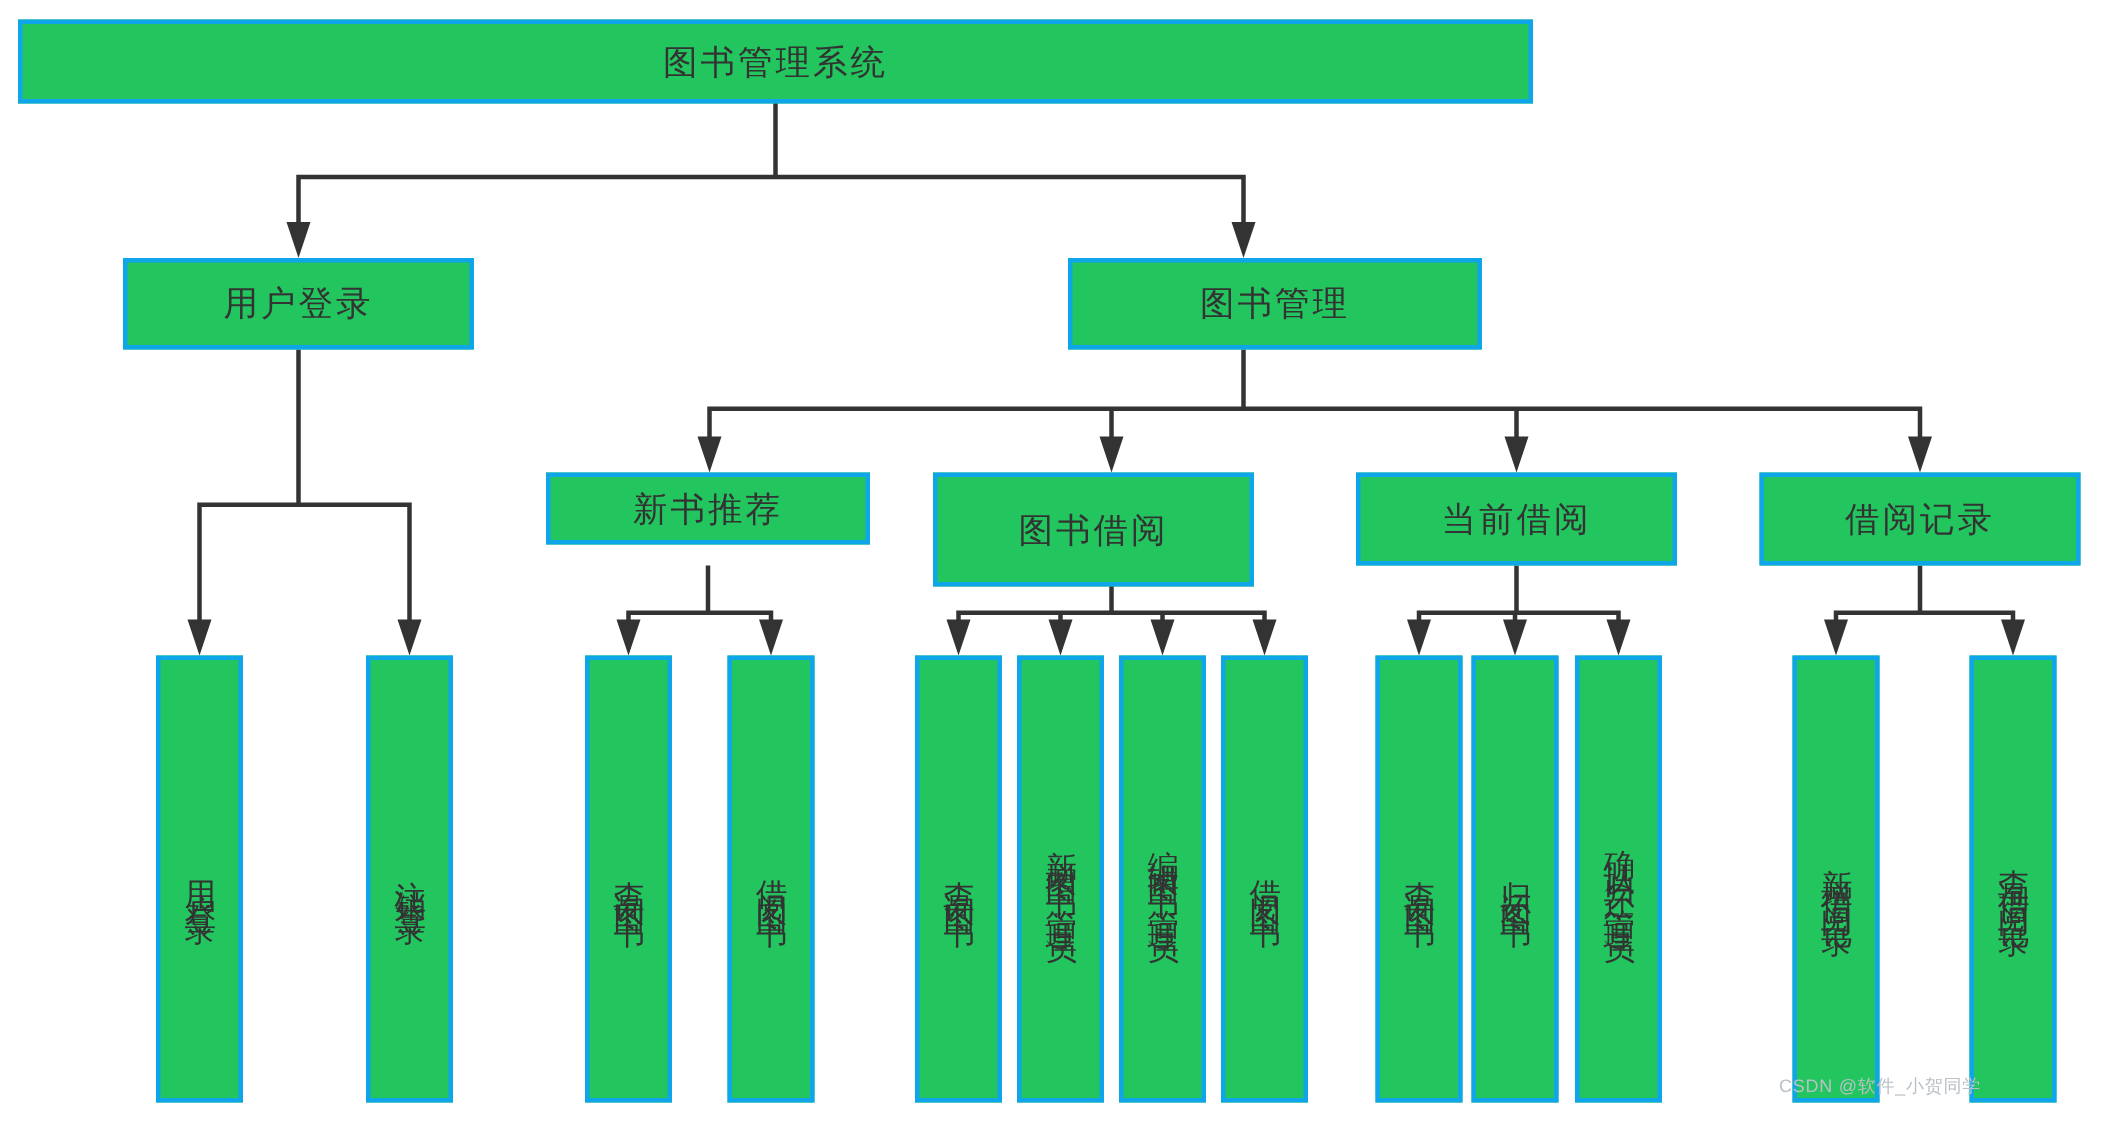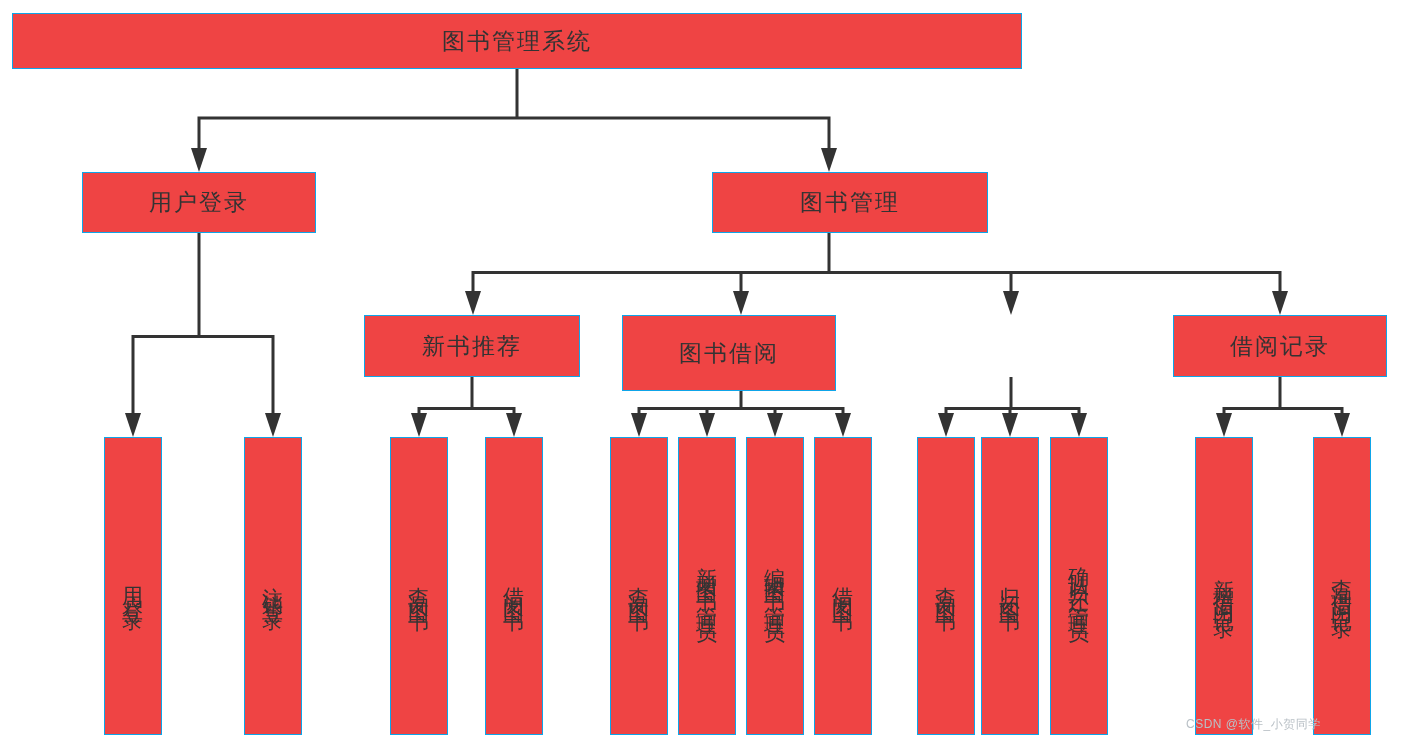--- a/index.html
+++ b/index.html
@@ -14,22 +14,22 @@
   }
   .connectors {
     position: absolute;
     left: 0; top: 0;
     width: 1405px; height: 747px;
     pointer-events: none;
   }
   .node {
     position: absolute;
     box-sizing: border-box;
-    border: 1px solid #0ea5e9;
-    background: #ef4444;
+    border: 3px solid #0ea5e9;
+    background: #22c55e;
     display: flex;
     align-items: center;
     justify-content: center;
     z-index: 2;
   }
   .node-h {
     font-size: 23px;
     letter-spacing: 2px;
     white-space: nowrap;
   }
@@ -95,22 +95,23 @@
       <polygon points="1216,413 1232,413 1224,437"></polygon>
       <polygon points="1334,413 1350,413 1342,437"></polygon>
     </g>
   </svg>
 
   <div class="node node-h" style="left:12px; top:13px; width:1010px; height:56px;">图书管理系统</div>
 
   <div class="node node-h" style="left:82px; top:172px; width:234px; height:61px;">用户登录</div>
   <div class="node node-h" style="left:712px; top:172px; width:276px; height:61px;">图书管理</div>
 
-  <div class="node node-h" style="left:364px; top:315px; width:216px; height:62px;">新书推荐</div>
+  <div class="node node-h" style="left:364px; top:315px; width:216px; height:48px;">新书推荐</div>
   <div class="node node-h" style="left:622px; top:315px; width:214px; height:76px;">图书借阅</div>
+  <div class="node node-h" style="left:904px; top:315px; width:214px; height:62px;">当前借阅</div>
   <div class="node node-h" style="left:1173px; top:315px; width:214px; height:62px;">借阅记录</div>
 
   <div class="node node-v" style="left:104px;">
     <span class="vtext">用户登录</span>
   </div>
   <div class="node node-v" style="left:244px;">
     <span class="vtext">注销登录</span>
   </div>
 
   <div class="node node-v" style="left:390px;">

